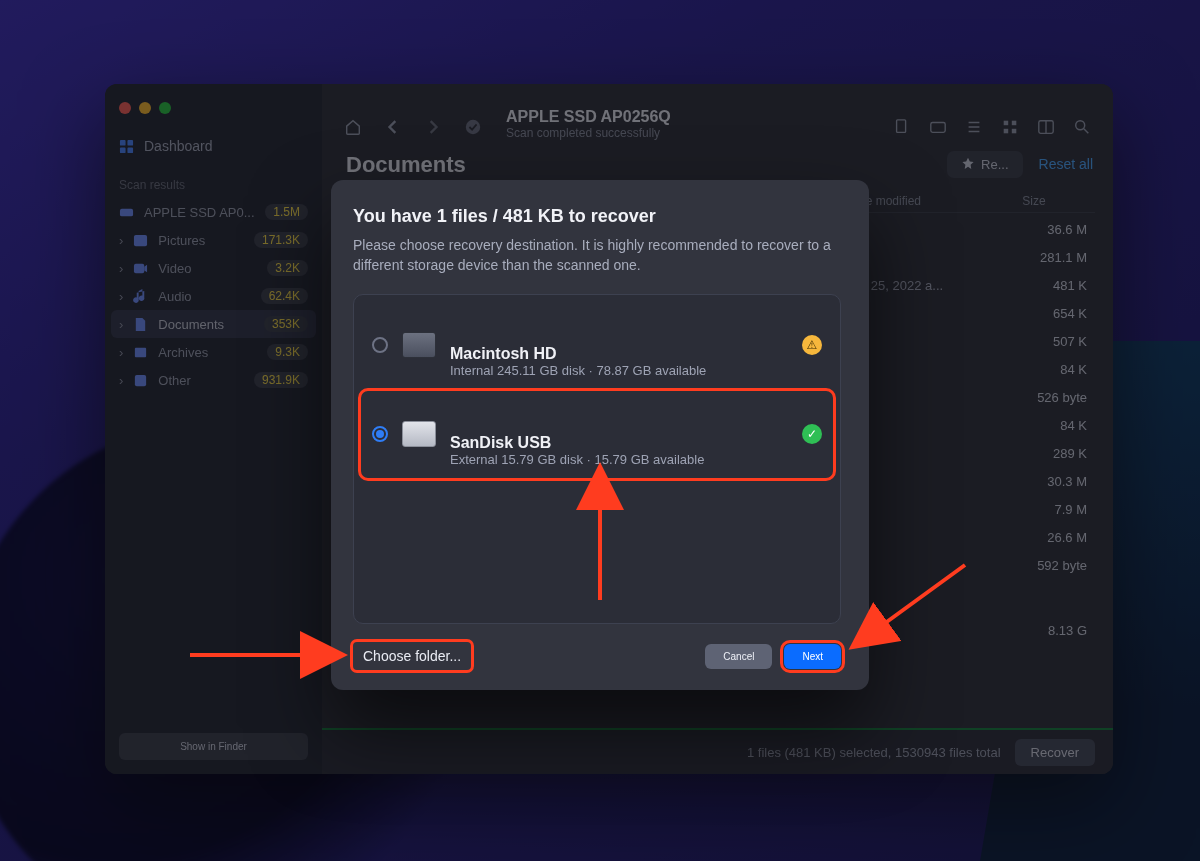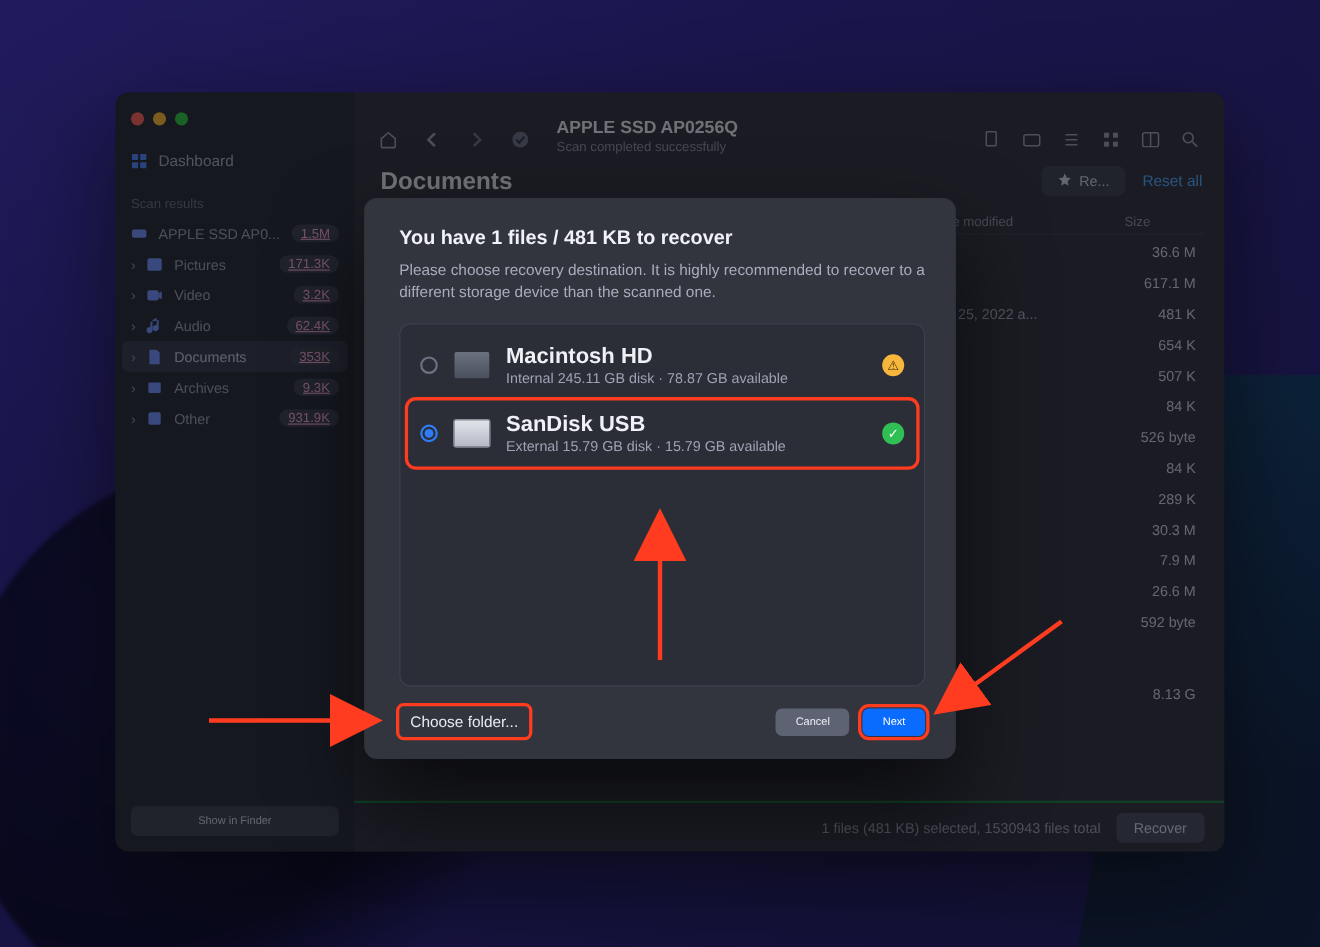--- a/index.html
+++ b/index.html
@@ -34,21 +34,21 @@
   }
   .traffic{ display:flex; gap:8px; padding:8px 0 16px 14px;}
   .dot{width:12px;height:12px;border-radius:50%;}
   .dot.red{background:#ff5f57;}
   .dot.yellow{background:#febc2e;}
   .dot.green{background:#28c840;}
   .side-item{display:flex;align-items:center;gap:10px;padding:8px 14px;color:#7e8494;font-size:14px;}
   .side-item.dashboard{color:#a4aabc;}
   .side-title{padding:16px 14px 6px;color:#6a6f7d;font-size:12px;}
   .scan-row{display:flex;align-items:center;gap:10px;padding:6px 14px;color:#9aa0b1;font-size:13px;}
-  .scan-row .count{margin-left:auto;background:#3a3e4b;color:#f9a8d4;border-radius:10px;padding:1px 8px;font-size:12px;text-decoration:underline;}
+  .scan-row .count{margin-left:auto;background:#3a3e4b;color:#fde047;border-radius:10px;padding:1px 8px;font-size:12px;}
   .scan-row.active{background:#32364a;border-radius:6px;margin:0 6px;padding:6px 8px;color:#c7cbd8;}
   .sidebar-footer{margin-top:auto;padding:14px;}
   .show-finder{width:100%;background:#3a3e4b;border:none;color:#cfd3e0;padding:8px 0;border-radius:6px;font-size:10px;}
   .main{flex:1;display:flex;flex-direction:column;background:#2e3039;}
   .toolbar{height:56px;display:flex;align-items:flex-end;gap:14px;padding:0 18px;color:#9ca2b2;}
   .toolbar .tb-icon{width:26px;height:26px;display:flex;align-items:center;justify-content:center;color:#8c92a2;border-radius:5px;}
   .toolbar .titleblock{margin-left:6px;}
   .toolbar .title{color:#e9ebf3;font-weight:600;font-size:16px;}
   .toolbar .subtitle{color:#8b90a0;font-size:12px;}
   .toolbar .right-icons{margin-left:auto;display:flex;gap:10px;}
@@ -69,37 +69,37 @@
   .group-row{display:flex;align-items:center;gap:10px;padding:8px 8px;color:#aeb3c3;font-size:13px;}
   .chev{color:#8a90a0;}
   .bottombar{height:46px;display:flex;align-items:center;padding:0 18px;color:#999eaf;font-size:13px;background:#2b2e38;border-top:2px solid #15803d;}
   .bottombar .recover{margin-left:14px;background:#44495a;color:#d6d9e5;border:none;border-radius:6px;padding:6px 16px;font-size:13px;}
   .bottombar .status{margin-left:auto;}
   
   .overlay{position:absolute;inset:0;background:rgba(12,13,18,.55);}
   .modal{
     position:absolute; left:331px; top:180px; width:538px; height:510px;
     background:#32343e; border-radius:12px; box-shadow:0 40px 80px rgba(0,0,0,.6);
-    padding:26px 28px 20px 32px; display:flex; flex-direction:column;
+    padding:26px 28px 20px 22px; display:flex; flex-direction:column;
   }
   .modal h2{color:#f1f2f7;font-size:18px;font-weight:600;margin-bottom:8px;}
   .modal .desc{color:#a8adbd;font-size:14px;line-height:1.45;margin-bottom:18px;}
   .choose-row{display:flex;align-items:center;color:#e8eaf2;font-size:14px;font-weight:600;margin-bottom:12px;}
   .choose-row .avail{margin-left:auto;color:#bfc3d2;font-weight:400;}
   .device-list{background:#2b2d37;border:1px solid #3d4150;border-radius:10px;padding:6px 6px;flex:1;overflow:hidden;}
   .device{display:flex;align-items:center;gap:14px;padding:12px 12px;border-radius:8px;}
   .device.selected{outline:3px solid #ff3c1f;outline-offset:-1px;}
   .radio{width:16px;height:16px;border-radius:50%;border:2px solid #6d7284;display:flex;align-items:center;justify-content:center;flex:none;}
   .radio.on{border-color:#2f7df6;}
   .radio.on::after{content:"";width:8px;height:8px;border-radius:50%;background:#2f7df6;}
   .drive-icon{width:34px;height:26px;flex:none;}
   .drive-icon.int{background:linear-gradient(#6c7180,#4a4f5e);border-radius:3px;border:1px solid #2d3039;}
   .drive-icon.ext{background:linear-gradient(#e2e4ea,#b5b9c4);border-radius:3px;border:1px solid #8b8f9a;}
   .dev-text{flex:1;min-width:0;}
-  .dev-name{color:#f0f1f6;font-size:20px;font-weight:600;}
+  .dev-name{color:#f0f1f6;font-size:16px;font-weight:600;margin-top:32px;}
   .dev-sub{color:#9ea3b4;font-size:13px;}
   .badge{width:20px;height:20px;border-radius:50%;display:flex;align-items:center;justify-content:center;font-size:12px;flex:none;}
   .badge.warn{background:#f6b73c;color:#3a2a00;}
   .badge.ok{background:#2fbf55;color:#fff;}
   .modal-footer{display:flex;align-items:center;gap:12px;padding-top:18px;}
   .link-btn{background:transparent;border:none;color:#e9ebf3;font-size:14px;padding:6px 10px;outline:3px solid #ff3c1f;border-radius:4px;}
   .btn{border:none;border-radius:6px;padding:7px 18px;font-size:10px;}
   .btn.cancel{background:#5e6374;color:#eef0f7;}
   .btn.next{background:#0a6cff;color:#fff;outline:3px solid #ff3c1f;outline-offset:1px;}
   .modal-footer .spacer{flex:1;}
@@ -284,21 +284,21 @@
 
       <div class="rows" id="rows">
           <div class="row">
             <span class="dash"></span>
             <span class="date">—</span>
             <span class="size">36.6 M</span>
           </div>
           <div class="row">
             <span class="dash"></span>
             <span class="date">—</span>
-            <span class="size">617.1 M</span>
+            <span class="size">281.1 M</span>
           </div>
           <div class="row">
             <span class="dash"></span>
             <span class="date">Apr 25, 2022 a...</span>
             <span class="size">481 K</span>
           </div>
           <div class="row">
             <span class="dash"></span>
             <span class="date">—</span>
             <span class="size">654 K</span>

